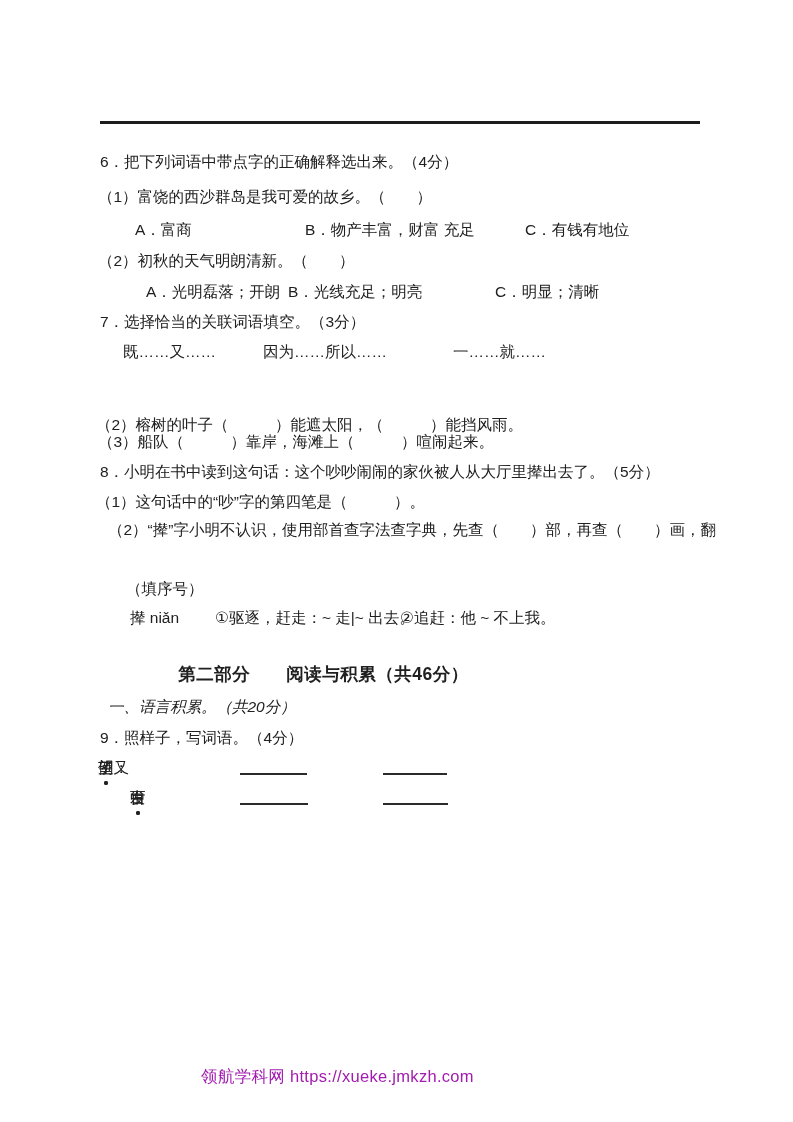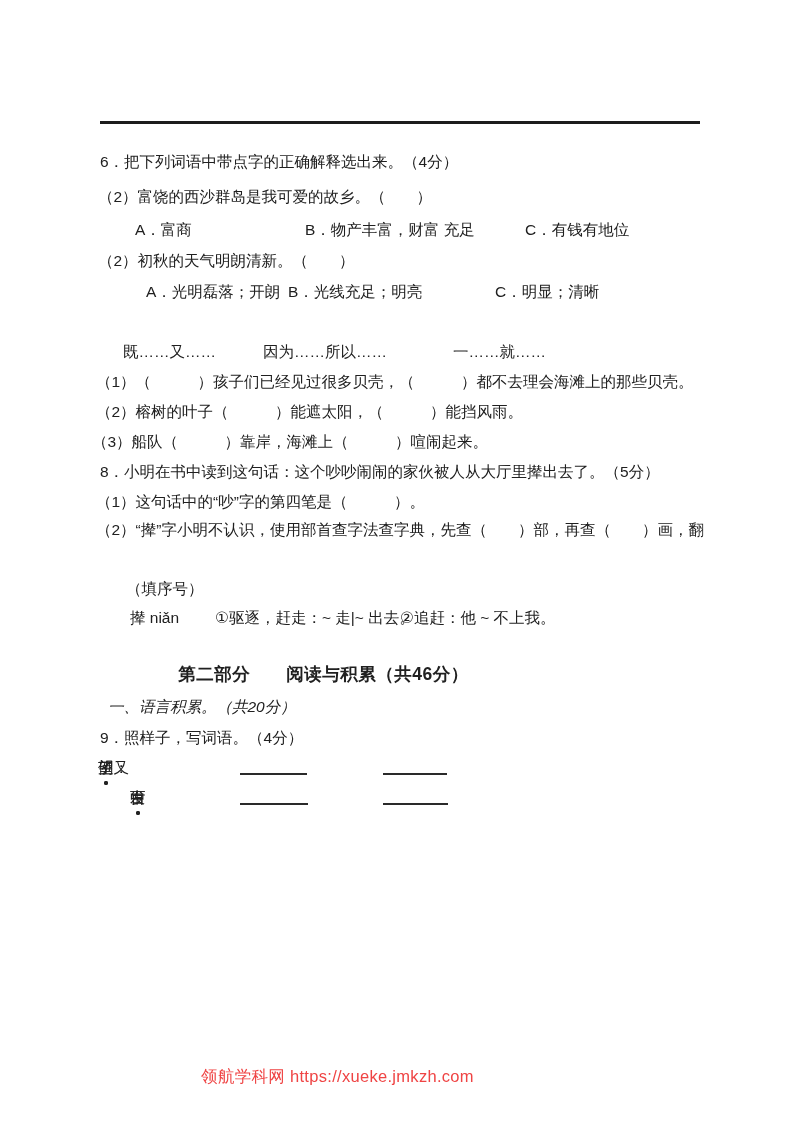--- a/index.html
+++ b/index.html
@@ -54,58 +54,58 @@
     position: absolute;
     height: 16px;
     border-bottom: 2px solid #2a2a2a;
   }
   .footer-mark {
     position: absolute;
     left: 0;
     top: 1066px;
     width: 675px;
     text-align: center;
-    color: #ef4444;
+    color: #a21caf;
     font-size: 16.5px;
     letter-spacing: 0.3px;
   }
 </style>
 </head>
 <body>
 
 <div class="page">
 
   <div class="divider"></div>
 
   <div class="line" style="top:151px; left:100px;">6．把下列词语中带点字的正确解释选出来。（4分）</div>
-  <div class="line" style="top:186px; left:98px;">（2）富饶的西沙群岛是我可爱的故乡。（　　）</div>
+  <div class="line" style="top:186px; left:98px;">（1）富饶的西沙群岛是我可爱的故乡。（　　）</div>
   <div class="row" style="top:219px;">
     <span style="left:35px;">A．富商</span>
     <span style="left:205px;">B．物产丰富，财富 充足</span>
     <span style="left:425px;">C．有钱有地位</span>
   </div>
   <div class="line" style="top:250px; left:98px;">（2）初秋的天气明朗清新。（　　）</div>
   <div class="row" style="top:281px;">
     <span style="left:37px;margin-left:9px;">A．光明磊落；开朗</span>
     <span style="left:188px;">B．光线充足；明亮</span>
     <span style="left:395px;">C．明显；清晰</span>
   </div>
 
+  <div class="line" style="top:311px; left:100px;">7．选择恰当的关联词语填空。（3分）</div>
   <div class="row" style="top:341px;">
     <span style="left:23px;">既……又……</span>
     <span style="left:163px;">因为……所以……</span>
     <span style="left:353px;">一……就……</span>
   </div>
-  <div class="line" style="top:371px; left:96px;">（1）（　　　）孩子们已经见过很多贝壳，（　　　）都不去理会海滩上的那些贝壳。</div>
-  <div class="line" style="top:401px; left:96px;">（2）榕树的叶子（　　　）能遮太阳，（　　　）能挡风雨。</div>
-  <div class="line" style="top:431px; left:92px;">（3）船队（　　　）靠岸，海滩上（　　　）喧闹起来。</div>
+  <div class="line" style="top:414px; left:96px;">（2）榕树的叶子（　　　）能遮太阳，（　　　）能挡风雨。</div>
+  <div class="line" style="top:431px; left:98px;">（3）船队（　　　）靠岸，海滩上（　　　）喧闹起来。</div>
 
   <div class="line" style="top:461px; left:100px;">8．小明在书中读到这句话：这个吵吵闹闹的家伙被人从大厅里撵出去了。（5分）</div>
   <div class="line" style="top:491px; left:96px;">（1）这句话中的“吵”字的第四笔是（　　　）。</div>
-  <div class="line" style="top:519px; left:96px;">（2）“撵”字小明不认识，使用部首查字法查字典，先查（　　）部，再查（　　）画，翻</div>
+  <div class="line" style="top:519px; left:108px;">（2）“撵”字小明不认识，使用部首查字法查字典，先查（　　）部，再查（　　）画，翻</div>
   <div class="line" style="top:578px; left:126px;">（填序号）</div>
   <div class="row" style="top:607px;">
     <span style="left:30px;">撵 niǎn</span>
     <span style="left:115px;">①驱逐，赶走：~ 走|~ 出去。</span>
     <span style="left:300px;">②追赶：他 ~ 不上我。</span>
   </div>
 
   <div class="heading" style="top:662px;">第二部分　　阅读与积累（共46分）</div>
   <div class="line" style="top:696px; left:108px;font-style:italic;">一、语言积累。（共20分）</div>
 

